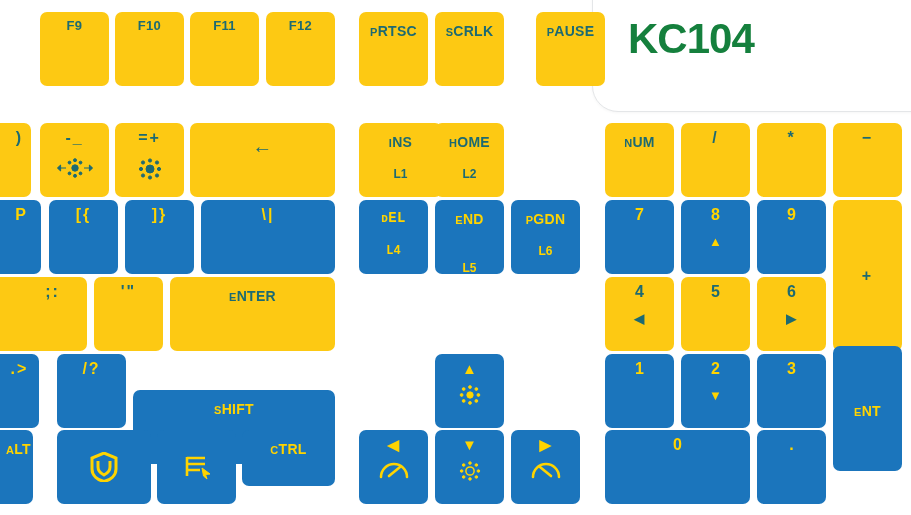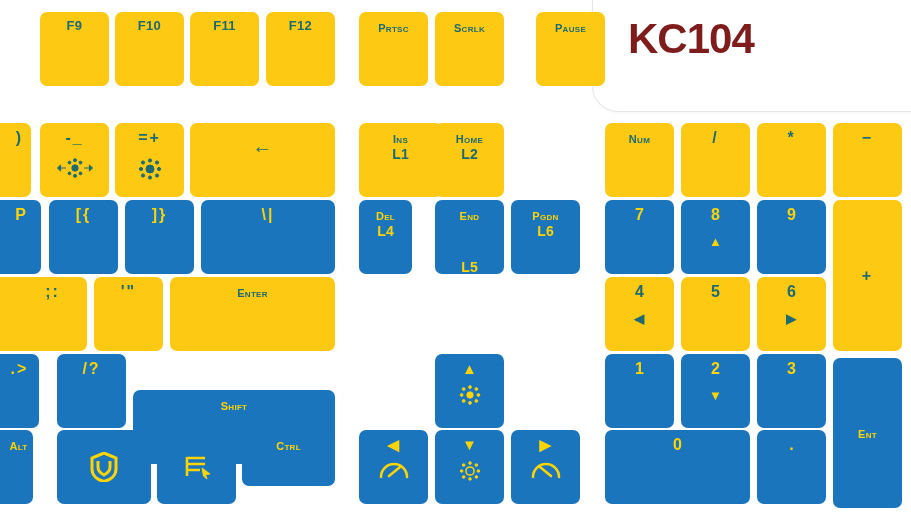--- a/index.html
+++ b/index.html
@@ -12,21 +12,21 @@
 
   
   .logo-panel{
     position:absolute; left:592px; top:-30px; width:360px; height:140px;
     background:#ffffff; border:1px solid #e4e6e8; border-radius:26px;
     box-shadow:0 1px 3px rgba(0,0,0,0.04);
   }
   .logo-text{
     position:absolute; left:628px; top:18px;
     font-size:42px; font-weight:bold; letter-spacing:-1px;
-    color:#7f1d1d; line-height:1;
+    color:#15803d; line-height:1;
     font-family:"Liberation Sans",sans-serif;
   }
 
   
   .key{
     position:absolute; border-radius:7px;
     display:flex; flex-direction:column;
     align-items:center; justify-content:flex-start;
     box-sizing:border-box; padding-top:7px;
     overflow:hidden;
@@ -35,27 +35,27 @@
   .key.blue{background:#1b75bc;}
   .key.yellow .lbl,.key.yellow .sub,.key.yellow .gl{color:#1d6a72;fill:#1d6a72;stroke:#1d6a72;}
   .key.blue .lbl,.key.blue .sub,.key.blue .gl{color:#ffd400;fill:#ffd400;stroke:#ffd400;}
 
   .lbl{
     font-size:13px; font-weight:bold; line-height:1;
     letter-spacing:0.3px; white-space:nowrap;
   }
   .lbl.sym{ font-size:16px; letter-spacing:2px; font-weight:bold;}
   .lbl.num{ font-size:16px; font-weight:bold;}
-  .sub{ font-size:14px; font-weight:bold; margin-top:1px; line-height:1;}
+  .sub{ font-size:12px; font-weight:bold; margin-top:18px; line-height:1;}
   .center-only{ justify-content:center; padding-top:0;}
   .gl{ margin-top:11px; display:block;}
   .gl.tight{ margin-top:7px;}
 
   
-  .sc{font-variant:small-caps;text-transform:lowercase;font-size:11px;}
+  .sc{font-variant:small-caps;text-transform:lowercase;font-size:20px;}
   .sc::first-letter{font-size:16px;}
 </style>
 </head>
 <body>
 
 <div id="kb">
 
   <div class="logo-panel"></div>
   <div class="logo-text">KC104</div>
 
@@ -182,21 +182,21 @@
 
   <div class="key yellow" style="left:359px;top:123px;width:83px;height:74px;">
     <span class="lbl sc">Ins</span>
     <span class="sub">L1</span>
   </div>
   <div class="key yellow" style="left:435px;top:123px;width:69px;height:74px;">
     <span class="lbl sc">Home</span>
     <span class="sub">L2</span>
   </div>
 
-  <div class="key blue" style="left:359px;top:200px;width:53px;height:74px;">
+  <div class="key blue" style="left:359px;top:200px;width:69px;height:74px;font-family:Liberation Mono, monospace;">
     <span class="lbl sc">Del</span>
     <span class="sub">L4</span>
   </div>
   <div class="key blue" style="left:435px;top:200px;width:69px;height:74px;justify-content:space-between;">
     <span class="lbl sc">End</span>
     <span class="sub">L5</span>
   </div>
   <div class="key blue" style="left:511px;top:200px;width:69px;height:74px;">
     <span class="lbl sc">PgDn</span>
     <span class="sub">L6</span>
@@ -294,21 +294,21 @@
   <div class="key blue" style="left:605px;top:354px;width:69px;height:74px;">
     <span class="lbl num">1</span>
   </div>
   <div class="key blue" style="left:681px;top:354px;width:69px;height:74px;">
     <span class="lbl num">2</span>
     <span class="lbl" style="font-size:13px;margin-top:12px;">▼</span>
   </div>
   <div class="key blue" style="left:757px;top:354px;width:69px;height:74px;">
     <span class="lbl num">3</span>
   </div>
-  <div class="key blue center-only" style="left:833px;top:358px;width:69px;height:150px;">
+  <div class="key blue center-only" style="left:833px;top:346px;width:69px;height:125px;">
     <span class="lbl sc">Ent</span>
   </div>
 
   <div class="key blue" style="left:605px;top:430px;width:145px;height:74px;">
     <span class="lbl num">0</span>
   </div>
   <div class="key blue" style="left:757px;top:430px;width:69px;height:74px;">
     <span class="lbl num">.</span>
   </div>
 

